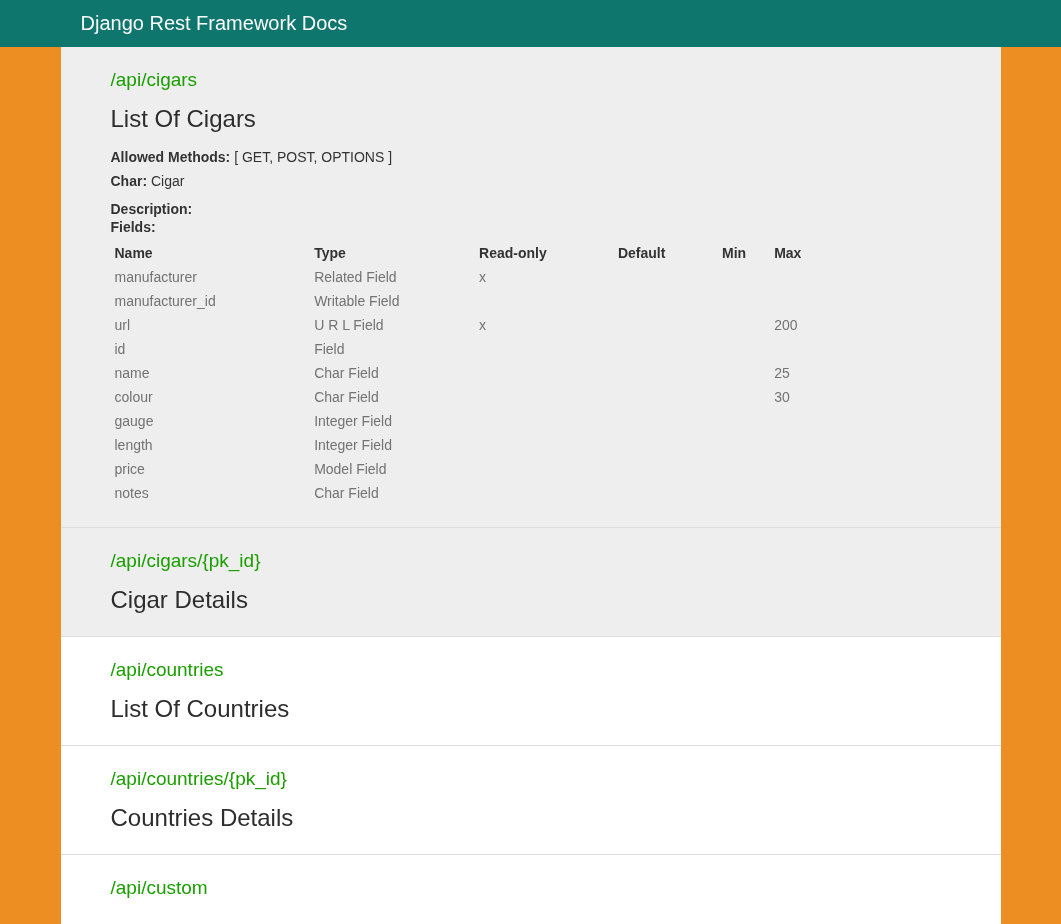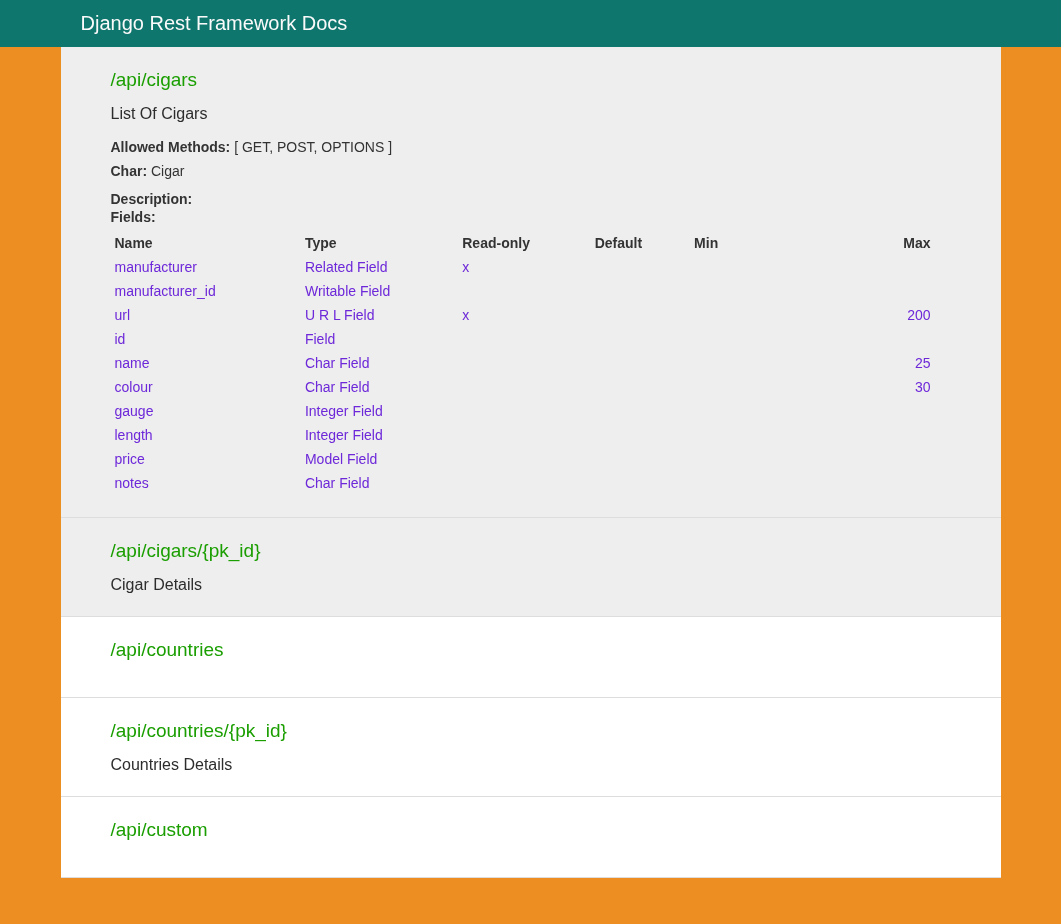--- a/index.html
+++ b/index.html
@@ -33,34 +33,34 @@
       max-width: 940px;
       margin: 0 auto;
       background: #fff;
       padding: 0;
     }
     .endpoint {
       border-bottom: 1px solid #ddd;
       padding: 0;
     }
     .endpoint-inner {
-      padding: 22px 62px 22px 50px;
+      padding: 22px 22px 22px 50px;
     }
     .endpoint.expanded {
       background: #eeeeee;
     }
     .endpoint-url {
       color: #1a9e00;
       font-size: 19px;
       font-weight: 400;
       margin-bottom: 14px;
       cursor: pointer;
     }
     .endpoint-title {
-      font-size: 16px;
+      font-size: 24px;
       color: #2d2d2d;
       font-weight: 400;
       margin-bottom: 16px;
     }
     .meta-row {
       margin-bottom: 8px;
       font-size: 14px;
     }
     .meta-label {
       font-weight: bold;
@@ -86,35 +86,35 @@
       font-size: 14px;
     }
     table.fields th {
       text-align: left;
       font-weight: bold;
       padding: 4px 8px 4px 4px;
       color: #333;
     }
     table.fields td {
       padding: 4px 8px 4px 4px;
-      color: #6d28d9;
+      color: #737373;
       vertical-align: top;
     }
     table.fields th:nth-child(1),
     table.fields td:nth-child(1) { width: 23%; padding-left: 4px; }
     table.fields th:nth-child(2),
     table.fields td:nth-child(2) { width: 19%; }
     table.fields th:nth-child(3),
     table.fields td:nth-child(3) { width: 16%; }
     table.fields th:nth-child(4),
     table.fields td:nth-child(4) { width: 12%; margin-top: 31px; }
     table.fields th:nth-child(5),
     table.fields td:nth-child(5) { width: 6%; }
     table.fields th:nth-child(6),
-    table.fields td:nth-child(6) { width: 24%; text-align: right; }
+    table.fields td:nth-child(6) { width: 24%; }
   </style>
 </head>
 <body>
 
 <div class="topbar">
   <div class="topbar-inner">
     <span class="brand">Django Rest Framework Docs</span>
   </div>
 </div>
 
@@ -239,20 +239,21 @@
   <div class="endpoint expanded">
     <div class="endpoint-inner">
       <div class="endpoint-url">/api/cigars/{pk_id}</div>
       <div class="endpoint-title" style="margin-bottom:0;">Cigar Details</div>
     </div>
   </div>
 
   <div class="endpoint">
     <div class="endpoint-inner">
       <div class="endpoint-url">/api/countries</div>
+      <div class="endpoint-title" style="margin-bottom:0;">List Of Countries</div>
     </div>
   </div>
 
   <div class="endpoint">
     <div class="endpoint-inner">
       <div class="endpoint-url">/api/countries/{pk_id}</div>
       <div class="endpoint-title" style="margin-bottom:0;">Countries Details</div>
     </div>
   </div>
 

